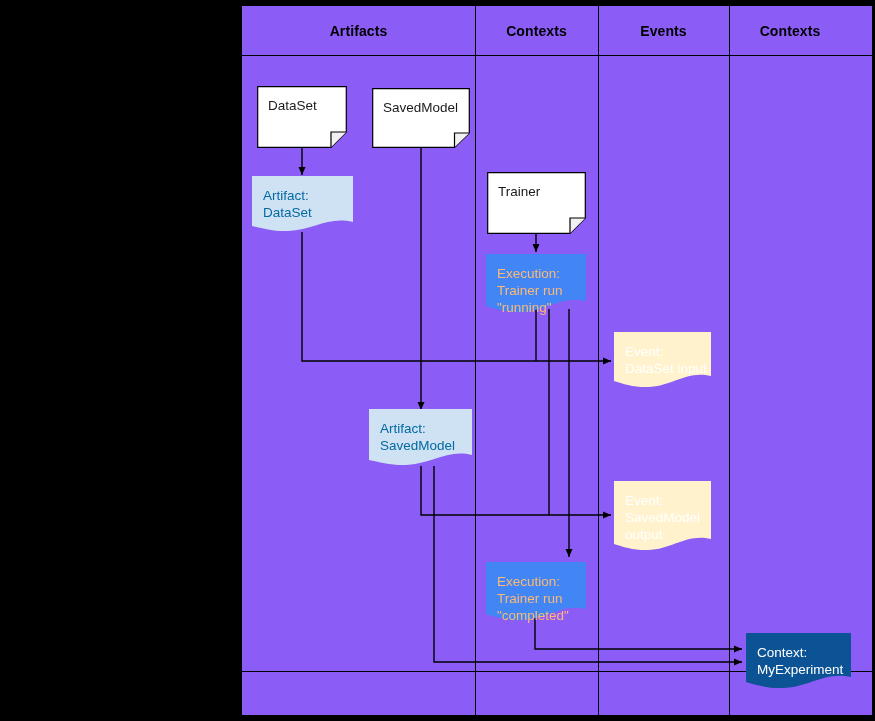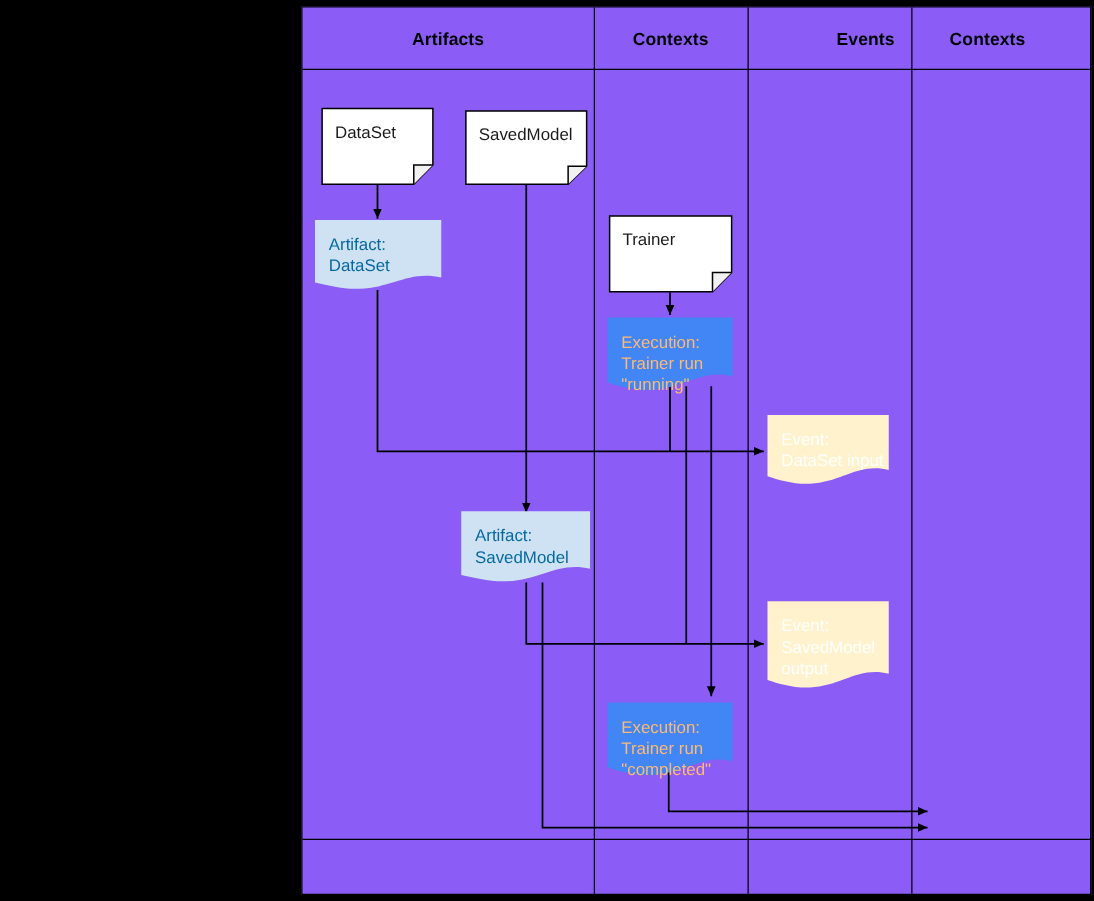--- a/index.html
+++ b/index.html
@@ -88,21 +88,21 @@
   <div id="diagram">
 
     <div class="lane-divider" style="left:233px;"></div>
     <div class="lane-divider" style="left:356px;"></div>
     <div class="lane-divider" style="left:487px;"></div>
     <div class="lane-header-rule" style="top:49px;"></div>
     <div class="lane-header-rule" style="top:665px;"></div>
 
     <div class="lane-title" style="left:0px; width:233px;">Artifacts</div>
     <div class="lane-title" style="left:233px; width:123px;">Contexts</div>
-    <div class="lane-title" style="left:356px; width:131px;margin-left:29px;">Events</div>
+    <div class="lane-title" style="left:356px; width:131px;">Events</div>
     <div class="lane-title" style="left:487px; width:122px;">Contexts</div>
   </div>
 
   <svg id="wires" viewBox="0 0 875 721">
     <defs>
       <marker id="arw" markerWidth="9" markerHeight="9" refX="8" refY="4.5" orient="auto" markerUnits="userSpaceOnUse">
         <path d="M0,1 L8,4.5 L0,8 z" fill="#000000"></path>
       </marker>
     </defs>
     <g fill="none" stroke="#000000" stroke-width="1.4">
@@ -197,14 +197,21 @@
 
   <div class="node event" style="left:614px; top:481px; width:97px; height:72px;">
     <svg width="97" height="72" viewBox="0 0 97 72">
       <path d="M0,0 L97,0 L97,58 C73,52 59,68 34,69 C21,69.6 9,66 0,63 Z" fill="#fff2cc"></path>
     </svg>
     <span class="label">Event:
 SavedModel
 output</span>
   </div>
 
+  <div class="node context" style="left:746px; top:633px; width:105px; height:57px;">
+    <svg width="105" height="57" viewBox="0 0 105 57">
+      <path d="M0,0 L105,0 L105,44 C79,38 64,54 37,55 C23,55.6 10,52 0,49 Z" fill="#0b5394"></path>
+    </svg>
+    <span class="label">Context:
+MyExperiment</span>
+  </div>
 
 </div>
 
 </body></html>

